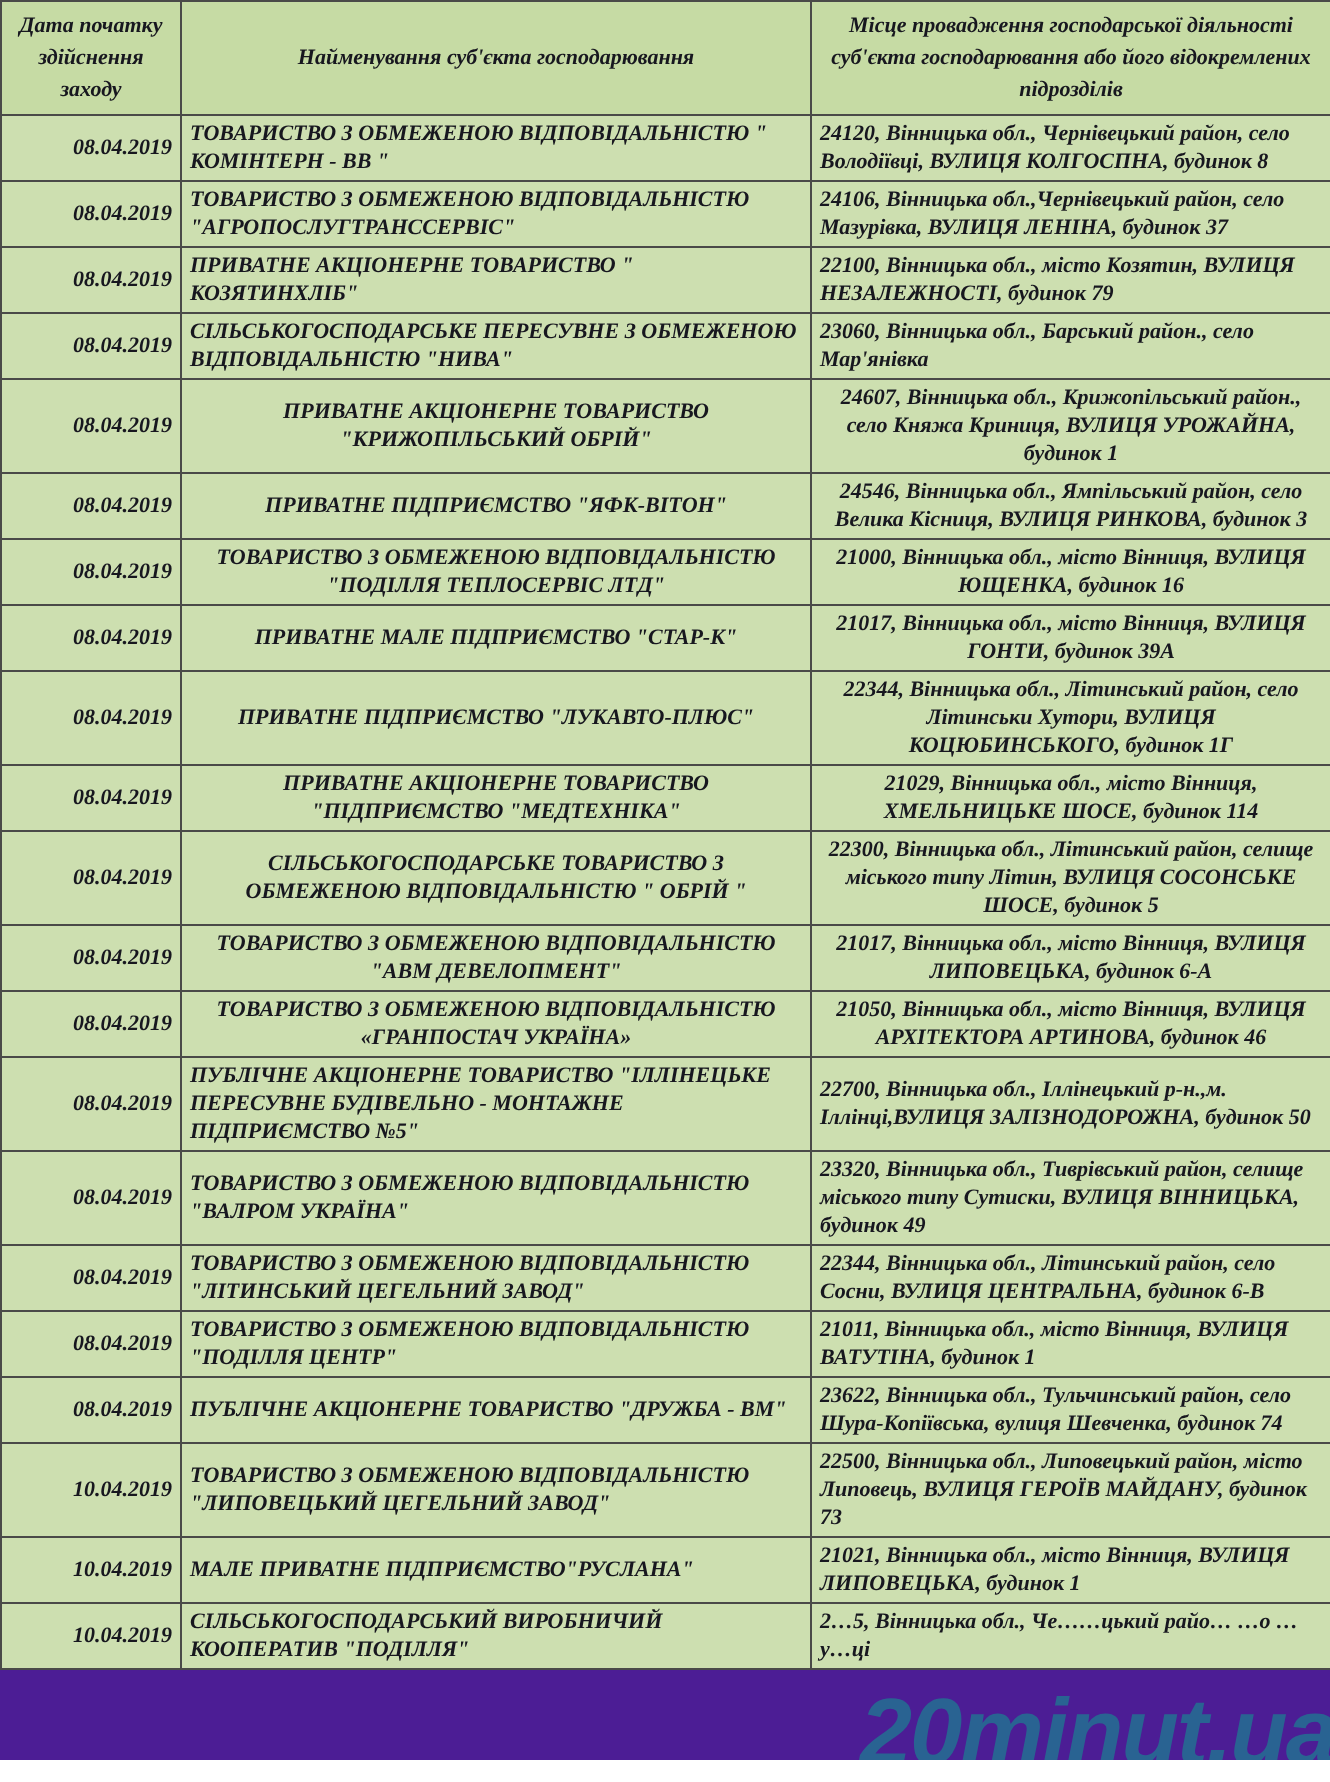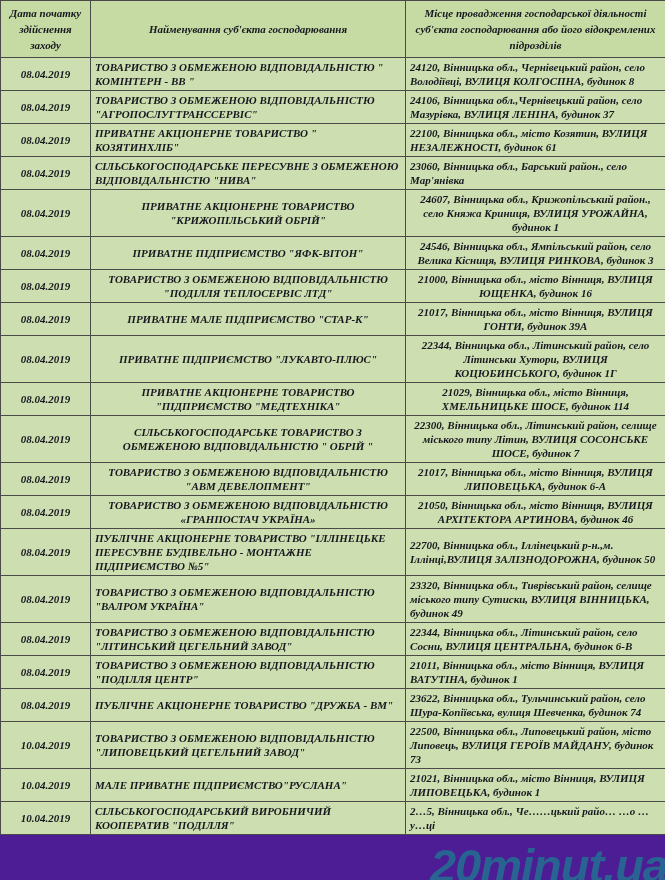--- a/index.html
+++ b/index.html
@@ -30,21 +30,21 @@
     text-align:center;
     padding:4px 4px;
     height:48px;
   }
   table.insp td {
     background:var(--row-bg,#cddfb0);
     font-size:11px;
     line-height:14px;
     padding:2px 4px;
   }
-  td.c-date { text-align:center; }
+  td.c-date { text-align:right; }
   tr.align-left  td.c-name,  tr.align-left  td.c-place  { text-align:left; }
   tr.align-center td.c-name, tr.align-center td.c-place { text-align:center; }
   .watermark {
     position:absolute;
     right:-3px; bottom:-13px;
     font-family:"Liberation Sans","DejaVu Sans",sans-serif;
     font-weight:bold;
     font-size:47px;
     letter-spacing:-1px;
     color:var(--watermark-color,rgba(16,150,144,0.75));
@@ -78,21 +78,21 @@
     <td class="c-place">24120, Вінницька обл., Чернівецький район, село Володіївці, ВУЛИЦЯ КОЛГОСПНА, будинок 8</td>
   </tr>
         <tr class="align-left">
     <td class="c-date">08.04.2019</td>
     <td class="c-name">ТОВАРИСТВО З ОБМЕЖЕНОЮ ВІДПОВІДАЛЬНІСТЮ "АГРОПОСЛУГТРАНССЕРВІС"</td>
     <td class="c-place">24106, Вінницька обл.,Чернівецький район, село Мазурівка, ВУЛИЦЯ ЛЕНІНА, будинок 37</td>
   </tr>
         <tr class="align-left">
     <td class="c-date">08.04.2019</td>
     <td class="c-name">ПРИВАТНЕ АКЦІОНЕРНЕ ТОВАРИСТВО " КОЗЯТИНХЛІБ"</td>
-    <td class="c-place">22100, Вінницька обл., місто Козятин, ВУЛИЦЯ НЕЗАЛЕЖНОСТІ, будинок 61</td>
+    <td class="c-place">22100, Вінницька обл., місто Козятин, ВУЛИЦЯ НЕЗАЛЕЖНОСТІ, будинок 79</td>
   </tr>
         <tr class="align-left">
     <td class="c-date">08.04.2019</td>
     <td class="c-name">СІЛЬСЬКОГОСПОДАРСЬКЕ ПЕРЕСУВНЕ З ОБМЕЖЕНОЮ ВІДПОВІДАЛЬНІСТЮ "НИВА"</td>
     <td class="c-place">23060, Вінницька обл., Барський район., село Мар'янівка</td>
   </tr>
         <tr class="align-center">
     <td class="c-date">08.04.2019</td>
     <td class="c-name">ПРИВАТНЕ АКЦІОНЕРНЕ ТОВАРИСТВО "КРИЖОПІЛЬСЬКИЙ ОБРІЙ"</td>
     <td class="c-place">24607, Вінницька обл., Крижопільський район., село Княжа Криниця, ВУЛИЦЯ УРОЖАЙНА, будинок 1</td>
@@ -118,21 +118,21 @@
     <td class="c-place">22344, Вінницька обл., Літинський район, село Літинськи Хутори, ВУЛИЦЯ КОЦЮБИНСЬКОГО, будинок 1Г</td>
   </tr>
         <tr class="align-center">
     <td class="c-date">08.04.2019</td>
     <td class="c-name">ПРИВАТНЕ АКЦІОНЕРНЕ ТОВАРИСТВО "ПІДПРИЄМСТВО "МЕДТЕХНІКА"</td>
     <td class="c-place">21029, Вінницька обл., місто Вінниця, ХМЕЛЬНИЦЬКЕ ШОСЕ, будинок 114</td>
   </tr>
         <tr class="align-center">
     <td class="c-date">08.04.2019</td>
     <td class="c-name">СІЛЬСЬКОГОСПОДАРСЬКЕ ТОВАРИСТВО З ОБМЕЖЕНОЮ ВІДПОВІДАЛЬНІСТЮ " ОБРІЙ "</td>
-    <td class="c-place">22300, Вінницька обл., Літинський район, селище міського типу Літин, ВУЛИЦЯ СОСОНСЬКЕ ШОСЕ, будинок 7</td>
+    <td class="c-place">22300, Вінницька обл., Літинський район, селище міського типу Літин, ВУЛИЦЯ СОСОНСЬКЕ ШОСЕ, будинок 5</td>
   </tr>
         <tr class="align-center">
     <td class="c-date">08.04.2019</td>
     <td class="c-name">ТОВАРИСТВО З ОБМЕЖЕНОЮ ВІДПОВІДАЛЬНІСТЮ "АВМ ДЕВЕЛОПМЕНТ"</td>
     <td class="c-place">21017,  Вінницька обл., місто Вінниця, ВУЛИЦЯ ЛИПОВЕЦЬКА,  будинок 6-А</td>
   </tr>
         <tr class="align-center">
     <td class="c-date">08.04.2019</td>
     <td class="c-name">ТОВАРИСТВО З ОБМЕЖЕНОЮ ВІДПОВІДАЛЬНІСТЮ «ГРАНПОСТАЧ УКРАЇНА»</td>
     <td class="c-place">21050, Вінницька обл., місто Вінниця, ВУЛИЦЯ АРХІТЕКТОРА АРТИНОВА, будинок 46</td>

